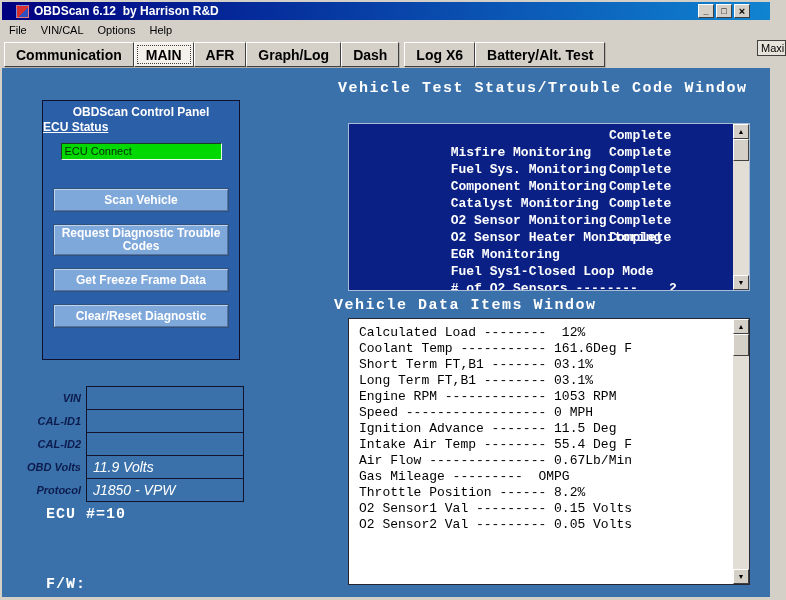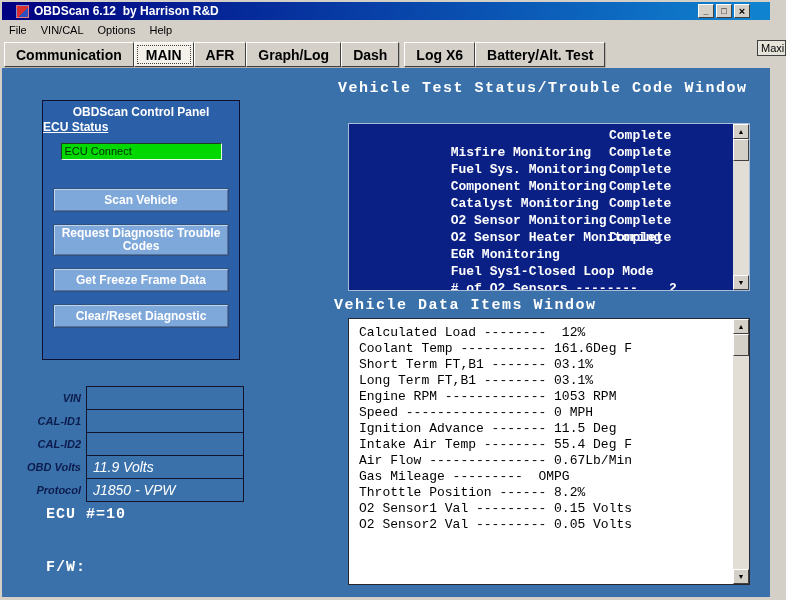--- a/index.html
+++ b/index.html
@@ -39,21 +39,21 @@
   .status-field{width:156px;height:15px;margin:9px auto 0;background:#00d800;border:1px solid;border-color:#1e3e1e #e8ffe8 #e8ffe8 #1e3e1e;font-size:11px;line-height:15px;color:#002a00;padding-left:3px;}
   .panel-buttons{margin-top:28px;display:flex;flex-direction:column;gap:12px;align-items:center;}
   .pbtn{width:176px;min-height:24px;background:#7ea7da;border:1px solid #31517d;box-shadow:inset 1px 1px 0 rgba(255,255,255,.5),inset -1px -1px 0 rgba(10,20,60,.35);color:#fff;font-weight:bold;font-size:12px;font-family:inherit;line-height:13px;padding:2px 4px;}
 
   
   .fields{position:absolute;left:2px;top:318px;width:250px;}
   .field-row{display:flex;height:24px;margin-bottom:-1px;font-style:italic;}
   .field-label{width:82px;text-align:right;padding-right:5px;color:#0c1b4d;font-weight:bold;font-size:11px;line-height:24px;box-sizing:border-box;}
   .field-box{width:158px;border:1px solid #12142e;color:#fff;font-size:14px;line-height:22px;padding-left:6px;box-sizing:border-box;}
   .ecu-line{position:absolute;left:44px;top:438px;color:#fff;font-family:"Liberation Mono",monospace;font-weight:bold;font-size:15px;letter-spacing:1px;}
-  .fw-line{position:absolute;left:44px;top:491px;color:#fff;font-family:"Liberation Mono",monospace;font-weight:bold;font-size:15px;letter-spacing:1px;}
+  .fw-line{position:absolute;left:44px;top:508px;color:#fff;font-family:"Liberation Mono",monospace;font-weight:bold;font-size:15px;letter-spacing:1px;}
 
   
   .list-heading{position:absolute;color:#fff;font-family:"Liberation Mono",monospace;font-weight:bold;font-size:15px;letter-spacing:1.5px;white-space:nowrap;}
   .h1{left:336px;top:12px;}
   .h2{left:332px;top:229px;}
 
   
   .darklist{position:absolute;left:346px;top:55px;width:402px;height:168px;background:#0a2084;border:1px solid #a8bcd8;box-sizing:border-box;overflow:hidden;}
   .tlist{position:absolute;left:0;top:0;right:16px;bottom:0;padding:3px 0 0 8px;overflow:hidden;font-family:"Liberation Mono",monospace;font-size:13px;font-weight:bold;color:#fff;}
   .trow{position:relative;height:17px;line-height:17px;white-space:pre;}

